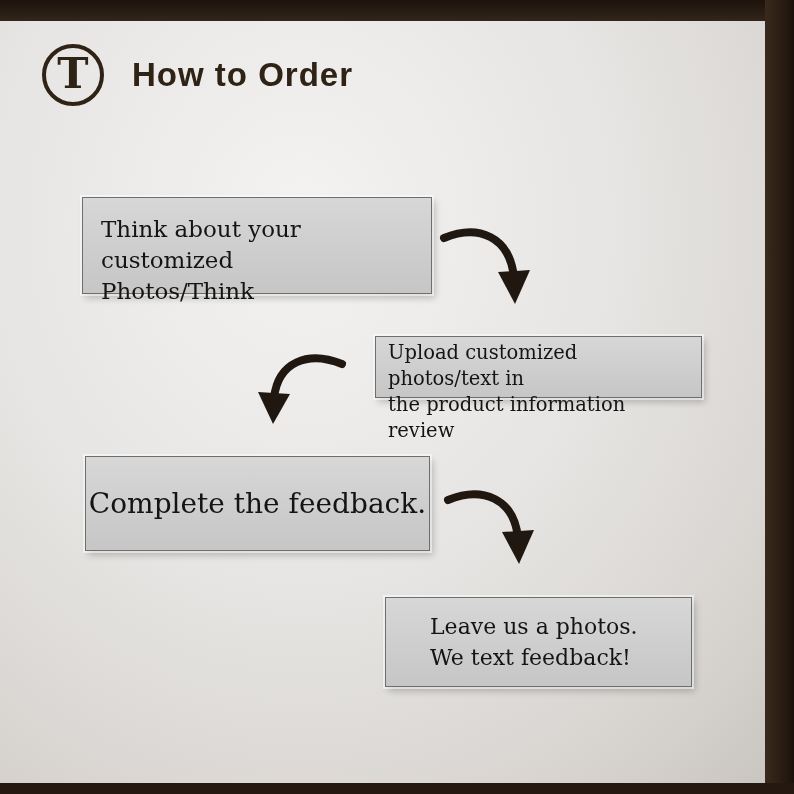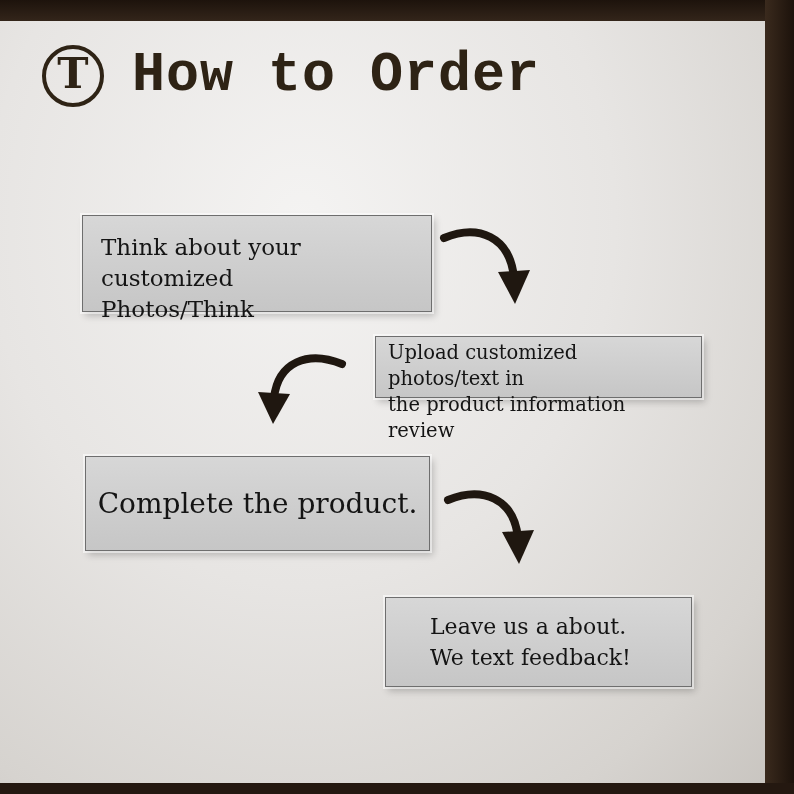--- a/index.html
+++ b/index.html
@@ -20,34 +20,34 @@
   
   .header{position:absolute;left:42px;top:44px;display:flex;align-items:center;}
   .logo{
     width:62px;height:62px;border:4px solid #2e2315;border-radius:50%;
     display:flex;align-items:center;justify-content:center;
     color:#2e2315;font-size:42px;font-weight:bold;background:transparent;
     box-sizing:border-box;
   }
   .logo span{transform:translateY(-2px);}
   .title{
-    margin:0 0 0 28px;color:#2e2315;font-size:55px;font-weight:800;
-    letter-spacing:1px;font-family:Liberation Mono, monospace;
+    margin:0 0 0 28px;color:#2e2315;font-size:33px;font-weight:800;
+    letter-spacing:1px;font-family:Liberation Sans, sans-serif;
   }
 
   
   .box{
     position:absolute;box-sizing:border-box;
     background:linear-gradient(180deg,#d7d7d7 0%,#c6c6c6 100%);
     border:1px solid #6e6e6e;
     box-shadow:0 0 0 2px rgba(255,255,255,.55), 3px 4px 7px rgba(0,0,0,.22);
     color:#141414;
   }
   .box .line{display:block;}
-  .box1{left:82px;top:215px;width:350px;height:97px;padding:16px 18px;font-size:23px;line-height:31px;}
+  .box1{left:82px;top:197px;width:350px;height:97px;padding:16px 18px;font-size:23px;line-height:31px;}
   .box2{left:375px;top:336px;width:327px;height:62px;padding:3px 12px;font-size:19.5px;line-height:26px;}
   .box3{left:85px;top:456px;width:345px;height:95px;display:flex;align-items:center;justify-content:center;font-size:28px;}
   .box4{left:385px;top:597px;width:307px;height:90px;padding:13px 0 0 44px;font-size:22px;line-height:31px;}
 
   .arrow{position:absolute;}
   .arrow path.shaft{fill:none;stroke:#1f1710;stroke-width:8;stroke-linecap:round;}
   .arrow polygon{fill:#1f1710;}
 </style>
 </head>
 <body>
@@ -79,26 +79,26 @@
     <span class="line">Upload customized photos/text in</span>
     <span class="line">the product information review</span>
   </div>
 
   <svg class="arrow" style="left:252px;top:348px;" width="100" height="85" viewBox="0 0 100 85">
     <path class="shaft" d="M 90 16 C 56 2 26 14 22 50"></path>
     <polygon points="6,44 38,46 21,76"></polygon>
   </svg>
 
   <div class="box box3">
-    <span class="line">Complete the product.</span>
+    <span class="line">Complete the feedback.</span>
   </div>
 
   <svg class="arrow" style="left:442px;top:484px;" width="100" height="92" viewBox="0 0 100 92">
     <path class="shaft" d="M 6 16 C 40 2 72 14 76 54"></path>
     <polygon points="60,48 92,46 77,80"></polygon>
   </svg>
 
   <div class="box box4">
-    <span class="line">Leave us a about.</span>
+    <span class="line">Leave us a photos.</span>
     <span class="line">We text feedback!</span>
   </div>
 
 </div>
 
 </body></html>

